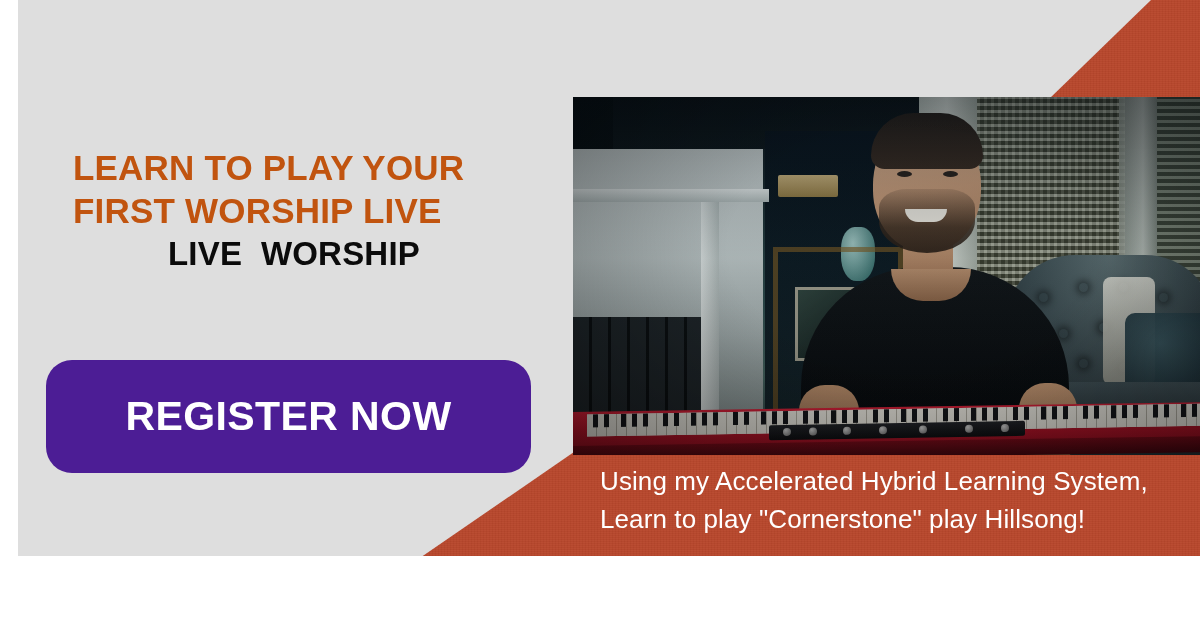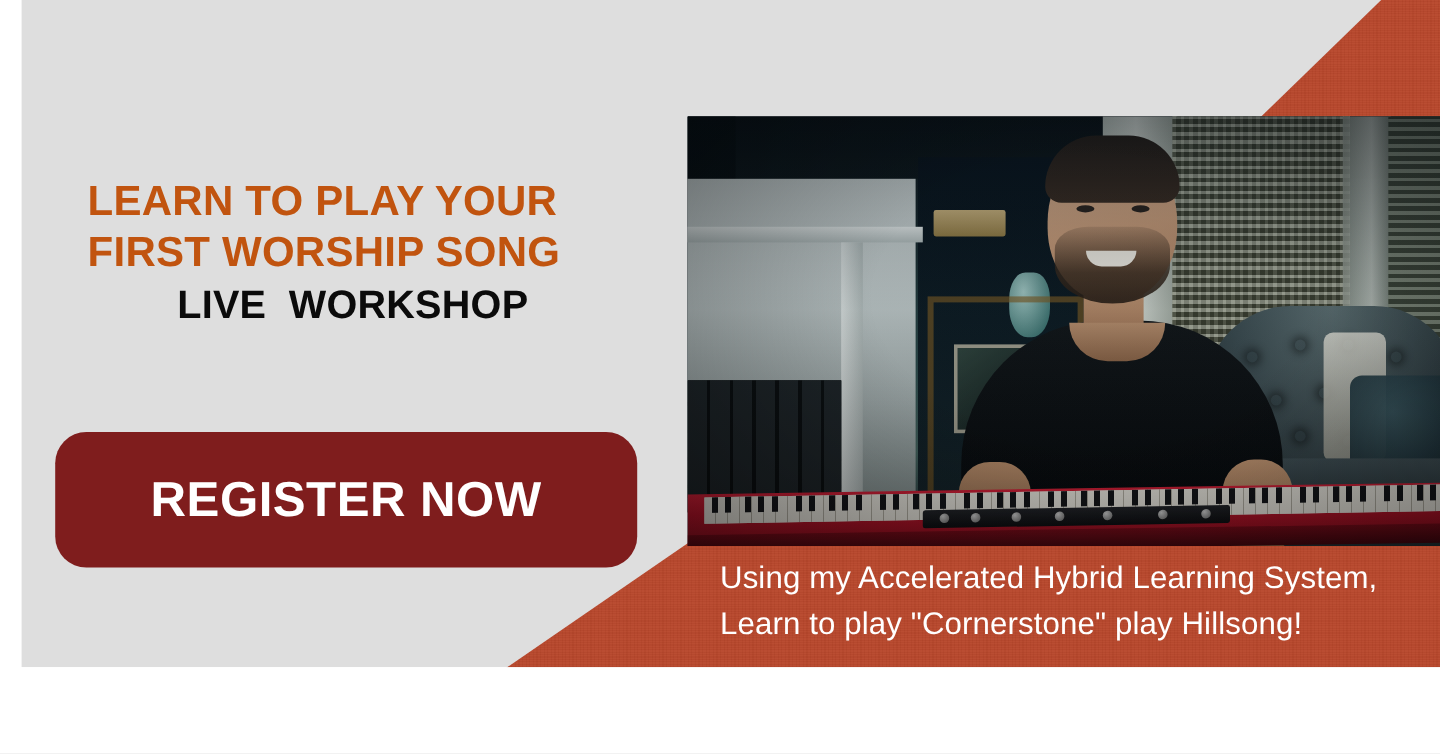--- a/index.html
+++ b/index.html
@@ -76,21 +76,21 @@
     padding-right: 28px;
     white-space: pre;
   }
 
   #register-button {
     position: absolute;
     left: 28px;
     top: 360px;
     width: 485px;
     height: 113px;
-    background: #7f1d1d;
+    background: #4c1d95;
     border: none;
     border-radius: 26px;
     color: #ffffff;
     font-family: "Liberation Sans", sans-serif;
     font-size: 41px;
     font-weight: bold;
     letter-spacing: 0.4px;
     cursor: pointer;
     padding: 11px;
     display: flex;
@@ -402,22 +402,22 @@
 
 <div id="banner">
 
   <div class="red-shape" id="red-top-right"></div>
   <div class="red-shape" id="red-bottom-right"></div>
 
   <div id="left-col">
 
     <div id="headline-block">
       <div class="headline-line">LEARN TO PLAY YOUR</div>
-      <div class="headline-line">FIRST WORSHIP SONG</div>
-      <div id="subheadline">LIVE  WORKSHOP</div>
+      <div class="headline-line">FIRST WORSHIP LIVE</div>
+      <div id="subheadline">LIVE  WORSHIP</div>
     </div>
 
     <button id="register-button">REGISTER NOW</button>
   </div>
 
   <div id="photo">
     <div id="photo-scene">
       <div class="wall"></div>
       <div class="top-band"></div>
       <div class="panel-dark-left"></div>

